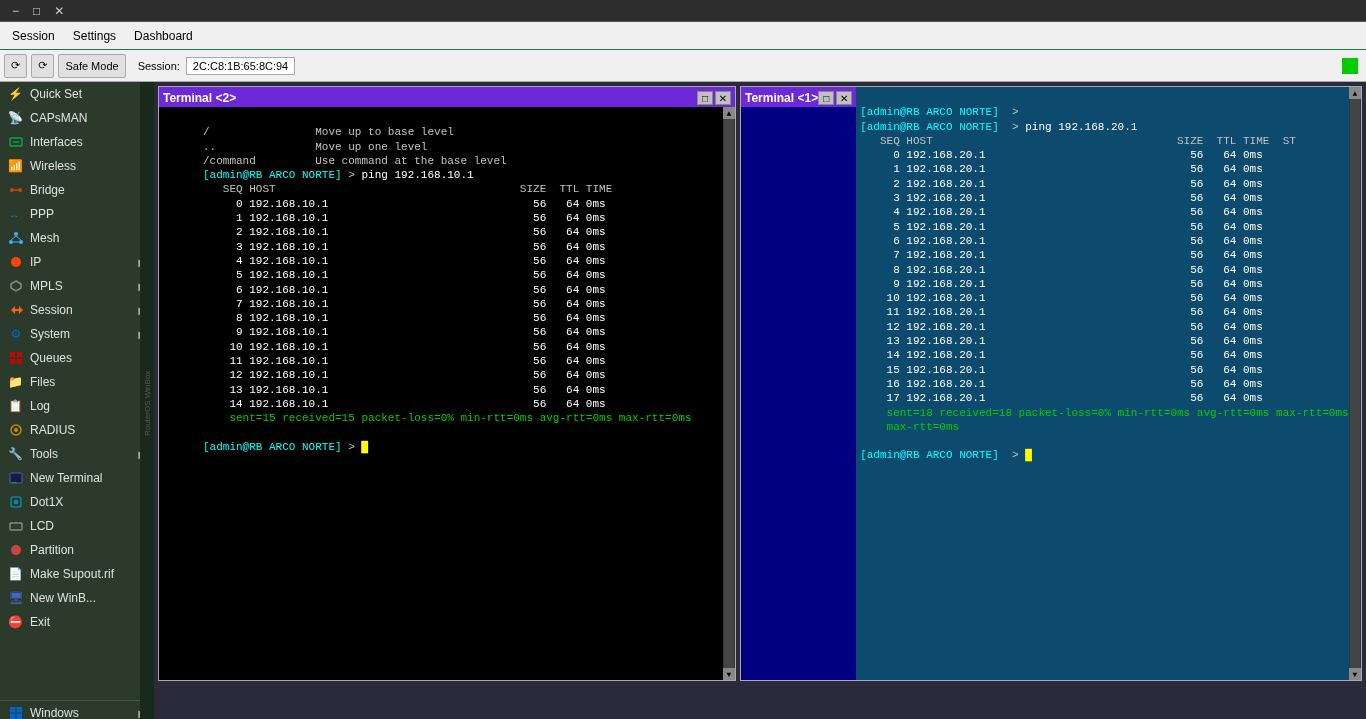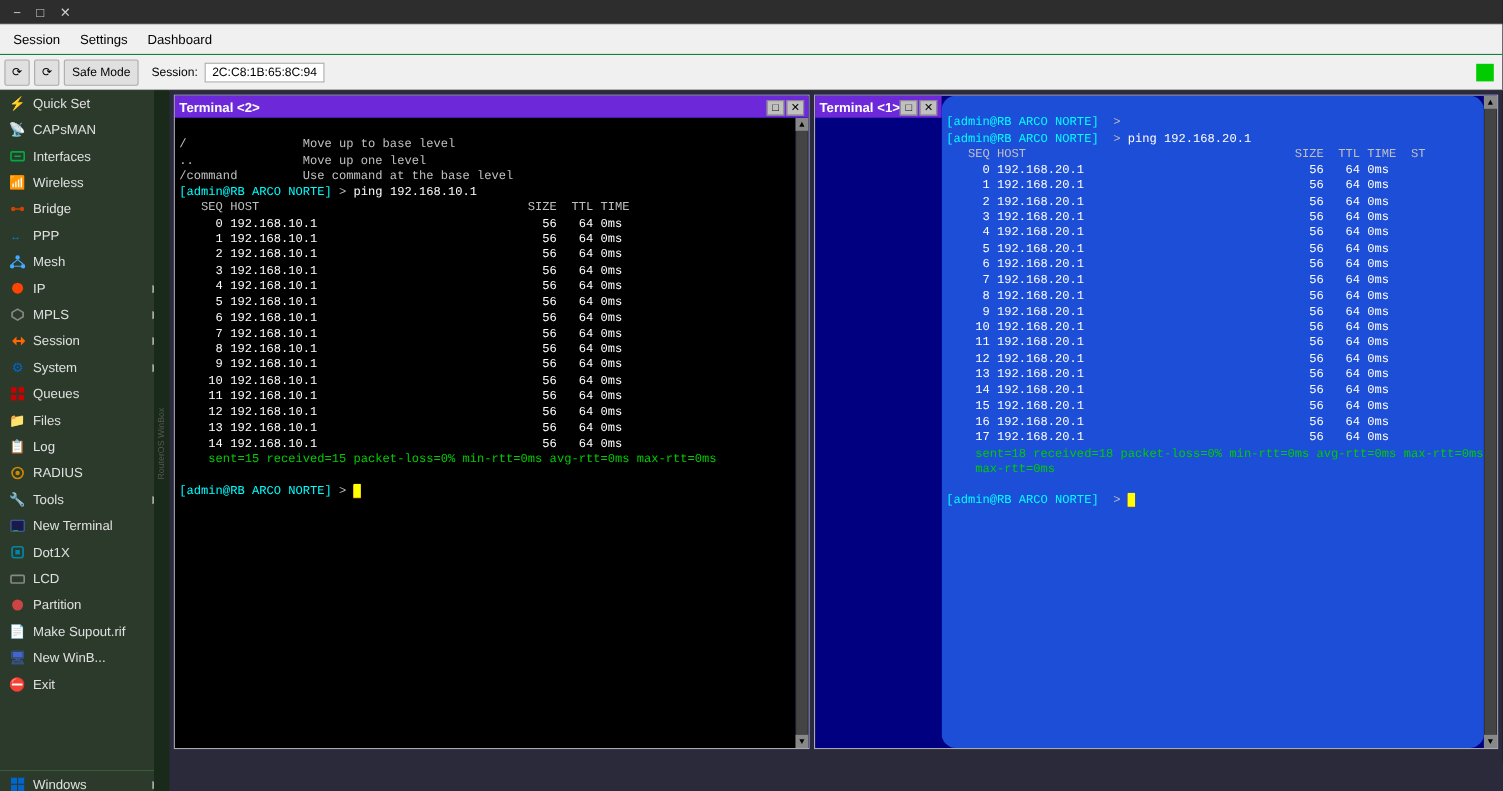--- a/index.html
+++ b/index.html
@@ -502,21 +502,21 @@
     <div id="terminal1-win" class="terminal-window" style="width:578px; flex-shrink:0; display:flex; flex-direction:column;">
       <div class="terminal-titlebar">
         <span class="terminal-title">Terminal &lt;2&gt;</span>
         <div class="terminal-controls">
           <span class="terminal-ctrl-btn">□</span>
           <span class="terminal-ctrl-btn">✕</span>
         </div>
       </div>
       <div class="terminal-body">
         <div class="terminal-content" style="flex:1; background:#000; padding:4px; overflow:hidden;">
-          <div class="terminal-text" style="color:#c0c0c0; font-size:11px; line-height:1.3; white-space:pre;">
+          <div class="terminal-text" style="color:#c0c0c0; font-size:11px; line-height:1.3; white-space:pre;margin-left:40px;">
 <span style="color:#c0c0c0;">/                Move up to base level
 ..               Move up one level
 /command         Use command at the base level</span>
 <span style="color:#00ffff;">[admin@RB ARCO NORTE]</span><span style="color:#c0c0c0;"> &gt; </span><span style="color:#ffffff;">ping 192.168.10.1</span>
 <span style="color:#c0c0c0;">   SEQ HOST                                     SIZE  TTL TIME</span>
 <span style="color:#ffffff;">     0 192.168.10.1                               56   64 0ms
      1 192.168.10.1                               56   64 0ms
      2 192.168.10.1                               56   64 0ms
      3 192.168.10.1                               56   64 0ms
      4 192.168.10.1                               56   64 0ms
@@ -545,21 +545,21 @@
 
     <div id="terminal2-win" class="terminal-window" style="flex:1; display:flex; flex-direction:row;">
       <div class="terminal-titlebar">
         <span class="terminal-title">Terminal &lt;1&gt;</span>
         <div class="terminal-controls">
           <span class="terminal-ctrl-btn">□</span>
           <span class="terminal-ctrl-btn">✕</span>
         </div>
       </div>
       <div class="terminal-body">
-        <div class="terminal-content" style="flex:1; background:#1d4ed8; padding:4px; overflow:hidden;border-radius:13px;">
+        <div class="terminal-content" style="flex:1; background:#0c4a6e; padding:4px; overflow:hidden;">
           <div class="terminal-text" style="color:#c0c0c0; font-size:11px; line-height:1.3; white-space:pre;">
 <span style="color:#00ffff;">[admin@RB ARCO NORTE] </span><span style="color:#c0c0c0;"> &gt;</span>
 <span style="color:#00ffff;">[admin@RB ARCO NORTE] </span><span style="color:#c0c0c0;"> &gt; </span><span style="color:#ffffff;">ping 192.168.20.1</span>
 <span style="color:#c0c0c0;">   SEQ HOST                                     SIZE  TTL TIME  ST</span>
 <span style="color:#ffffff;">     0 192.168.20.1                               56   64 0ms
      1 192.168.20.1                               56   64 0ms
      2 192.168.20.1                               56   64 0ms
      3 192.168.20.1                               56   64 0ms
      4 192.168.20.1                               56   64 0ms
      5 192.168.20.1                               56   64 0ms

